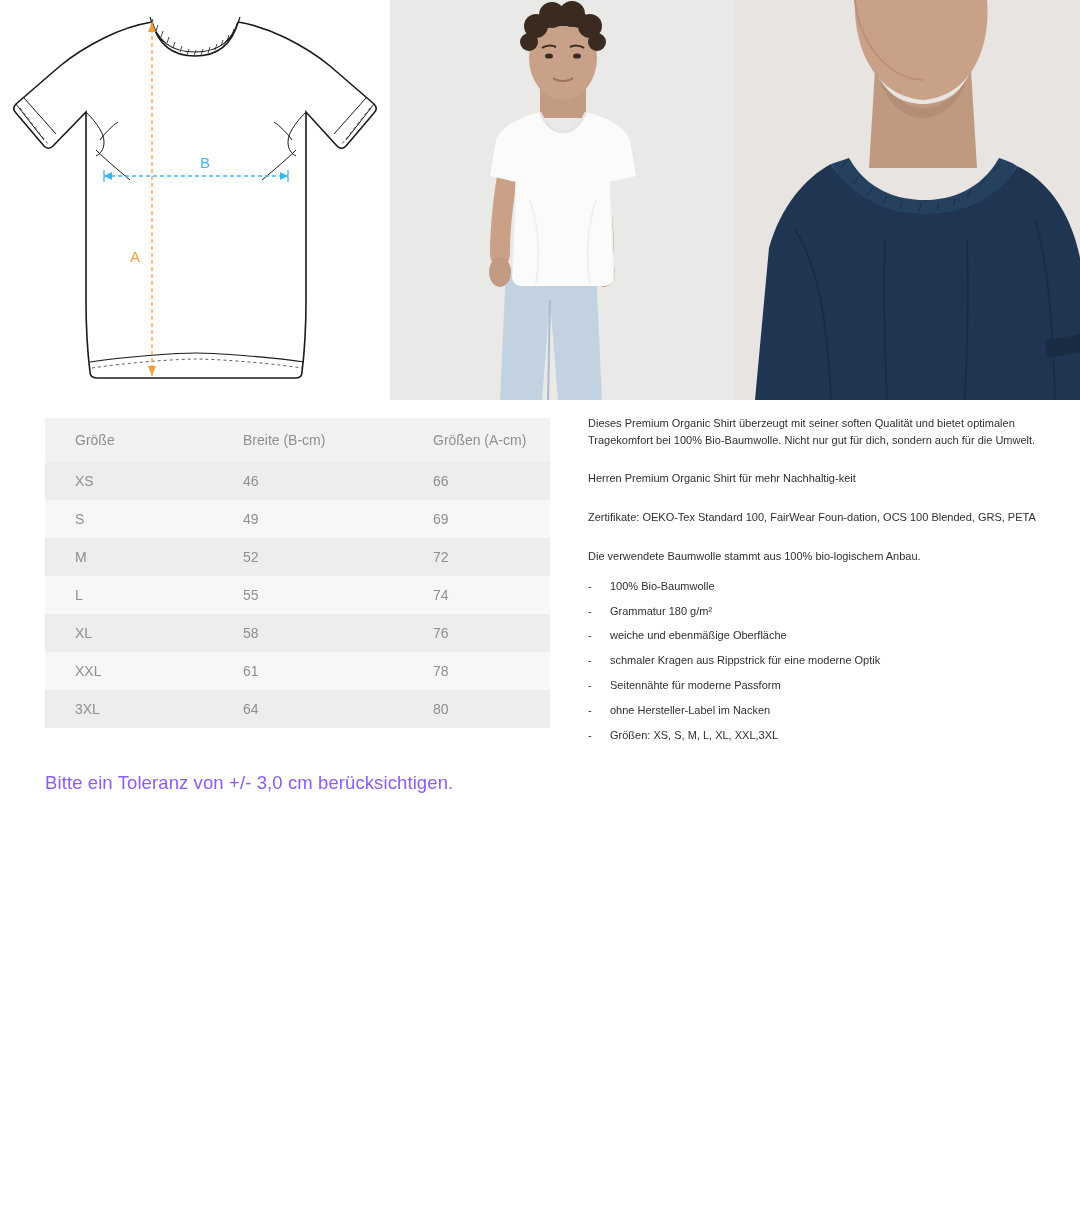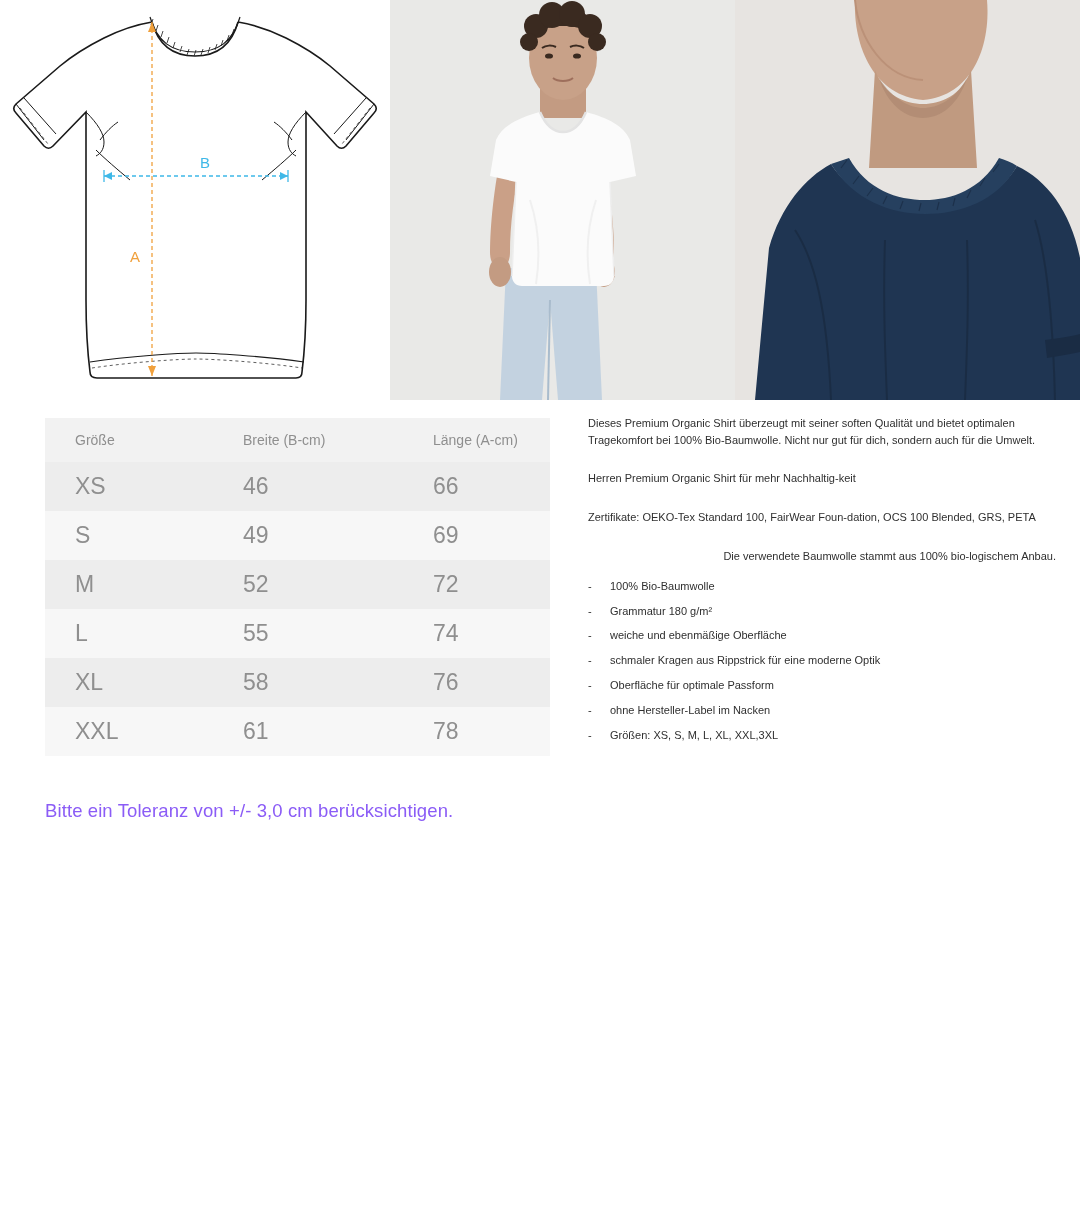--- a/index.html
+++ b/index.html
@@ -75,21 +75,21 @@
     text-align: left;
     font-weight: normal;
     padding: 14px 0 14px 30px;
     background: #f2f2f2;
     color: #8f8f8f;
     font-size: 14px;
   }
   table.size-table td {
     padding: 11px 0 11px 30px;
     color: #8f8f8f;
-    font-size: 23px;
+    font-size: 14px;
   }
   table.size-table tr.odd td { background: #ededed; }
   table.size-table tr.even td { background: #f7f7f7; }
   table.size-table col.c1 { width: 168px; }
   table.size-table col.c2 { width: 190px; }
   table.size-table col.c3 { width: 147px; }
 
   .tolerance {
     margin-top: 44px;
     font-size: 18.5px;
@@ -100,21 +100,21 @@
   .right-col {
     position: absolute;
     left: 588px;
     top: 15px;
     width: 468px;
     font-size: 11px;
     line-height: 1.52;
     color: #2f2f2f;
   }
   .right-col p { margin: 0 0 22px 0; }
-  .right-col p.tight { margin-bottom: 22px; text-align: right; }
+  .right-col p.tight { margin-bottom: 22px; }
   .bullets {
     margin: 14px 0 0 0;
     padding: 0;
     list-style: none;
   }
   .bullets li {
     position: relative;
     padding-left: 22px;
     margin-bottom: 9px;
     line-height: 1.45;
@@ -297,21 +297,21 @@
     <table class="size-table">
       <colgroup>
           <col class="c1">
           <col class="c2">
           <col class="c3">
         </colgroup>
       <thead>
         <tr>
           <th>Größe</th>
           <th>Breite (B-cm)</th>
-          <th>Länge (A-cm)</th>
+          <th>Größen (A-cm)</th>
         </tr>
       </thead>
       <tbody>
         <tr class="odd">
           <td>XS</td>
           <td>46</td>
           <td>66</td>
         </tr>
         <tr class="even">
           <td>S</td>
@@ -331,35 +331,40 @@
         <tr class="odd">
           <td>XL</td>
           <td>58</td>
           <td>76</td>
         </tr>
         <tr class="even">
           <td>XXL</td>
           <td>61</td>
           <td>78</td>
         </tr>
+        <tr class="odd">
+          <td>3XL</td>
+          <td>64</td>
+          <td>80</td>
+        </tr>
       </tbody>
     </table>
 
     <div class="tolerance">Bitte ein Toleranz von +/- 3,0 cm berücksichtigen.</div>
   </div>
 
   <div class="right-col">
     <p>Dieses Premium Organic Shirt überzeugt mit seiner soften Qualität und bietet optimalen Tragekomfort bei 100% Bio-Baumwolle. Nicht nur gut für dich, sondern auch für die Umwelt.</p>
     <p>Herren Premium Organic Shirt für mehr Nachhaltig-keit</p>
     <p>Zertifikate: OEKO-Tex Standard 100, FairWear Foun-dation, OCS 100 Blended, GRS, PETA</p>
     <p class="tight" style="margin-bottom:0">Die verwendete Baumwolle stammt aus 100% bio-logischem Anbau.</p>
 
     <ul class="bullets">
       <li><span class="dash">-</span><span>100% Bio-Baumwolle</span></li>
       <li><span class="dash">-</span><span>Grammatur 180 g/m²</span></li>
       <li><span class="dash">-</span><span>weiche und ebenmäßige Oberfläche</span></li>
       <li><span class="dash">-</span><span>schmaler Kragen aus Rippstrick für eine moderne Optik</span></li>
-      <li><span class="dash">-</span><span>Oberfläche für optimale Passform</span></li>
+      <li><span class="dash">-</span><span>Seitennähte für moderne Passform</span></li>
       <li><span class="dash">-</span><span>ohne Hersteller-Label im Nacken</span></li>
       <li><span class="dash">-</span><span>Größen: XS, S, M, L, XL, XXL,3XL</span></li>
     </ul>
   </div>
 </div>
 
 </body></html>

